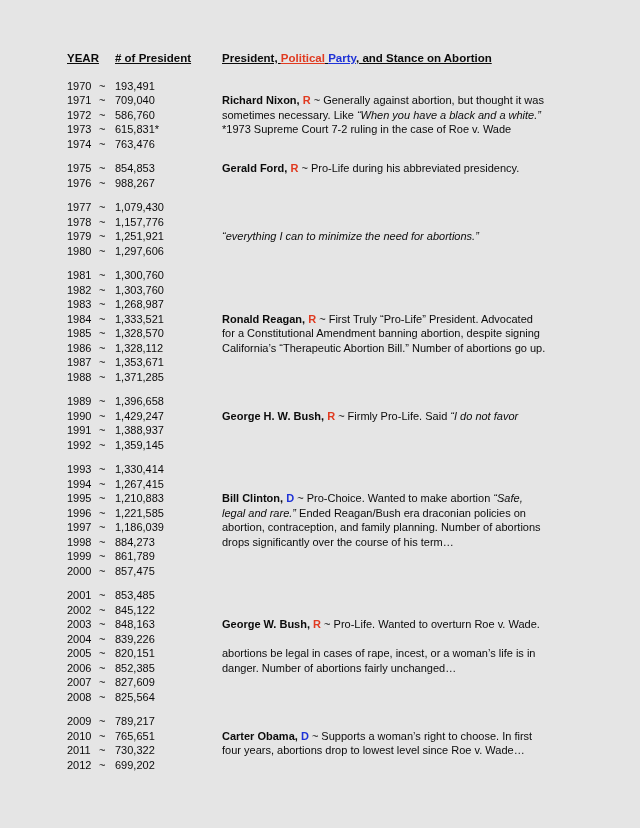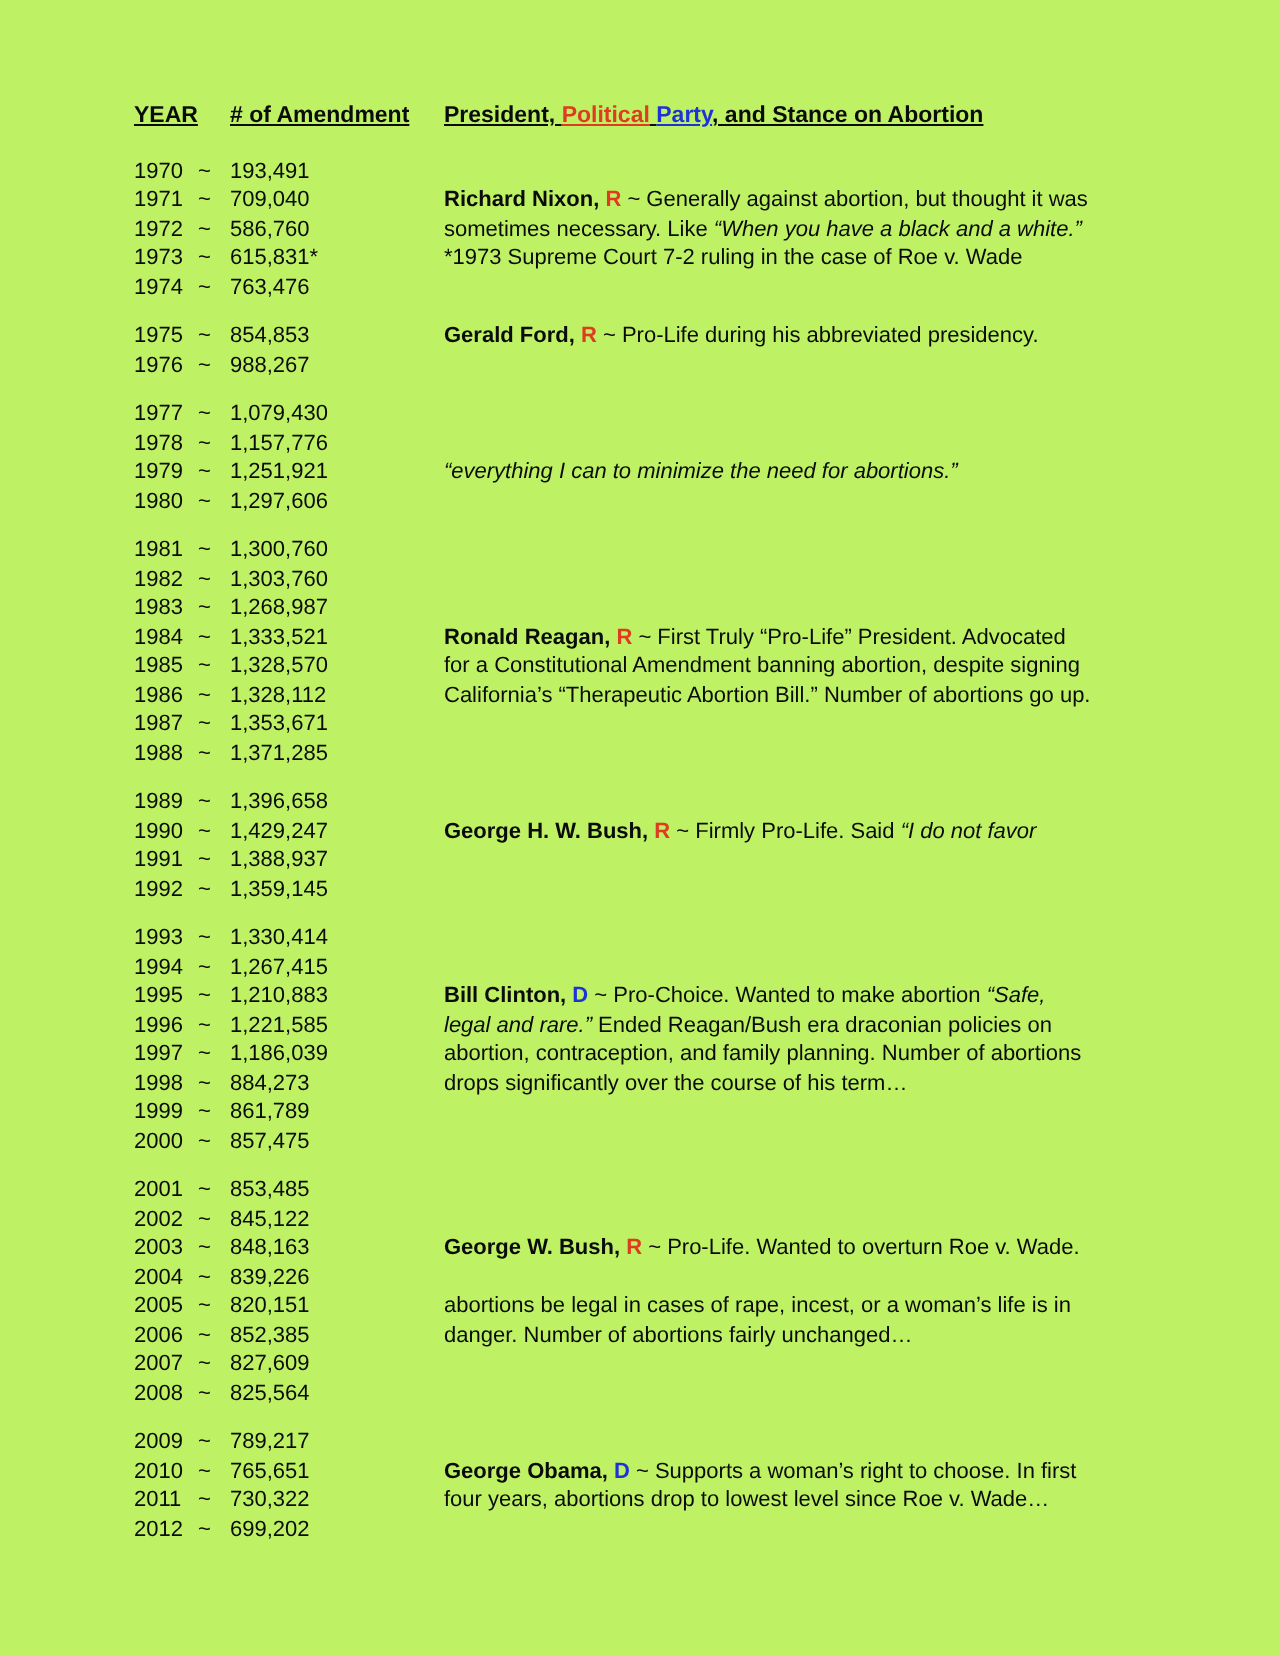--- a/index.html
+++ b/index.html
@@ -7,21 +7,21 @@
     width: 640px; height: 828px;
     background: #ffffff;
     font-family: "Liberation Sans", sans-serif;
     color: #0b0b0b;
     overflow: hidden;
   }
   .page {
     box-sizing: border-box;
     width: 640px; height: 828px;
     padding: 51px 22px 0 67px;
-    background: #bef264;
+    background: #e5e5e5;
   }
   .row {
     display: grid;
     grid-template-columns: 32px 16px 107px 1fr;
     height: 14.5px;
     line-height: 14.5px;
     font-size: 11px;
     white-space: nowrap;
   }
   .header-row {
@@ -45,21 +45,21 @@
   .i { font-style: italic; }
   .red { color: var(--party-red, #e03a20); }
   .blue { color: var(--party-blue, #1e32d7); }
 </style>
 </head>
 <body style="color: rgb(11, 11, 11); background: rgb(255, 255, 255);">
 
 <div class="page">
   <div class="header-row">
     <span class="hu">YEAR</span>
-    <span class="hu"># of Amendment</span>
+    <span class="hu"># of President</span>
     <span class="hcell"><span>President, </span><span class="red">Political</span><span> </span><span class="blue">Party</span><span>, and Stance on Abortion</span></span>
   </div>
   <div id="table-body">
       <div class="group">
         <div class="row">
           <span class="c-year">1970</span>
           <span class="c-tilde">~</span>
           <span class="c-value">193,491</span>
           <span class="c-note"></span>
         </div>
@@ -305,21 +305,21 @@
         <div class="row">
           <span class="c-year">2009</span>
           <span class="c-tilde">~</span>
           <span class="c-value">789,217</span>
           <span class="c-note"></span>
         </div>
         <div class="row">
           <span class="c-year">2010</span>
           <span class="c-tilde">~</span>
           <span class="c-value">765,651</span>
-          <span class="c-note"><span class="b">George Obama, </span><span class="b blue">D</span><span> ~ Supports a woman’s right to choose. In first</span></span>
+          <span class="c-note"><span class="b">Carter Obama, </span><span class="b blue">D</span><span> ~ Supports a woman’s right to choose. In first</span></span>
         </div>
         <div class="row">
           <span class="c-year">2011</span>
           <span class="c-tilde">~</span>
           <span class="c-value">730,322</span>
           <span class="c-note"><span>four years, abortions drop to lowest level since Roe v. Wade…</span></span>
         </div>
         <div class="row">
           <span class="c-year">2012</span>
           <span class="c-tilde">~</span>

